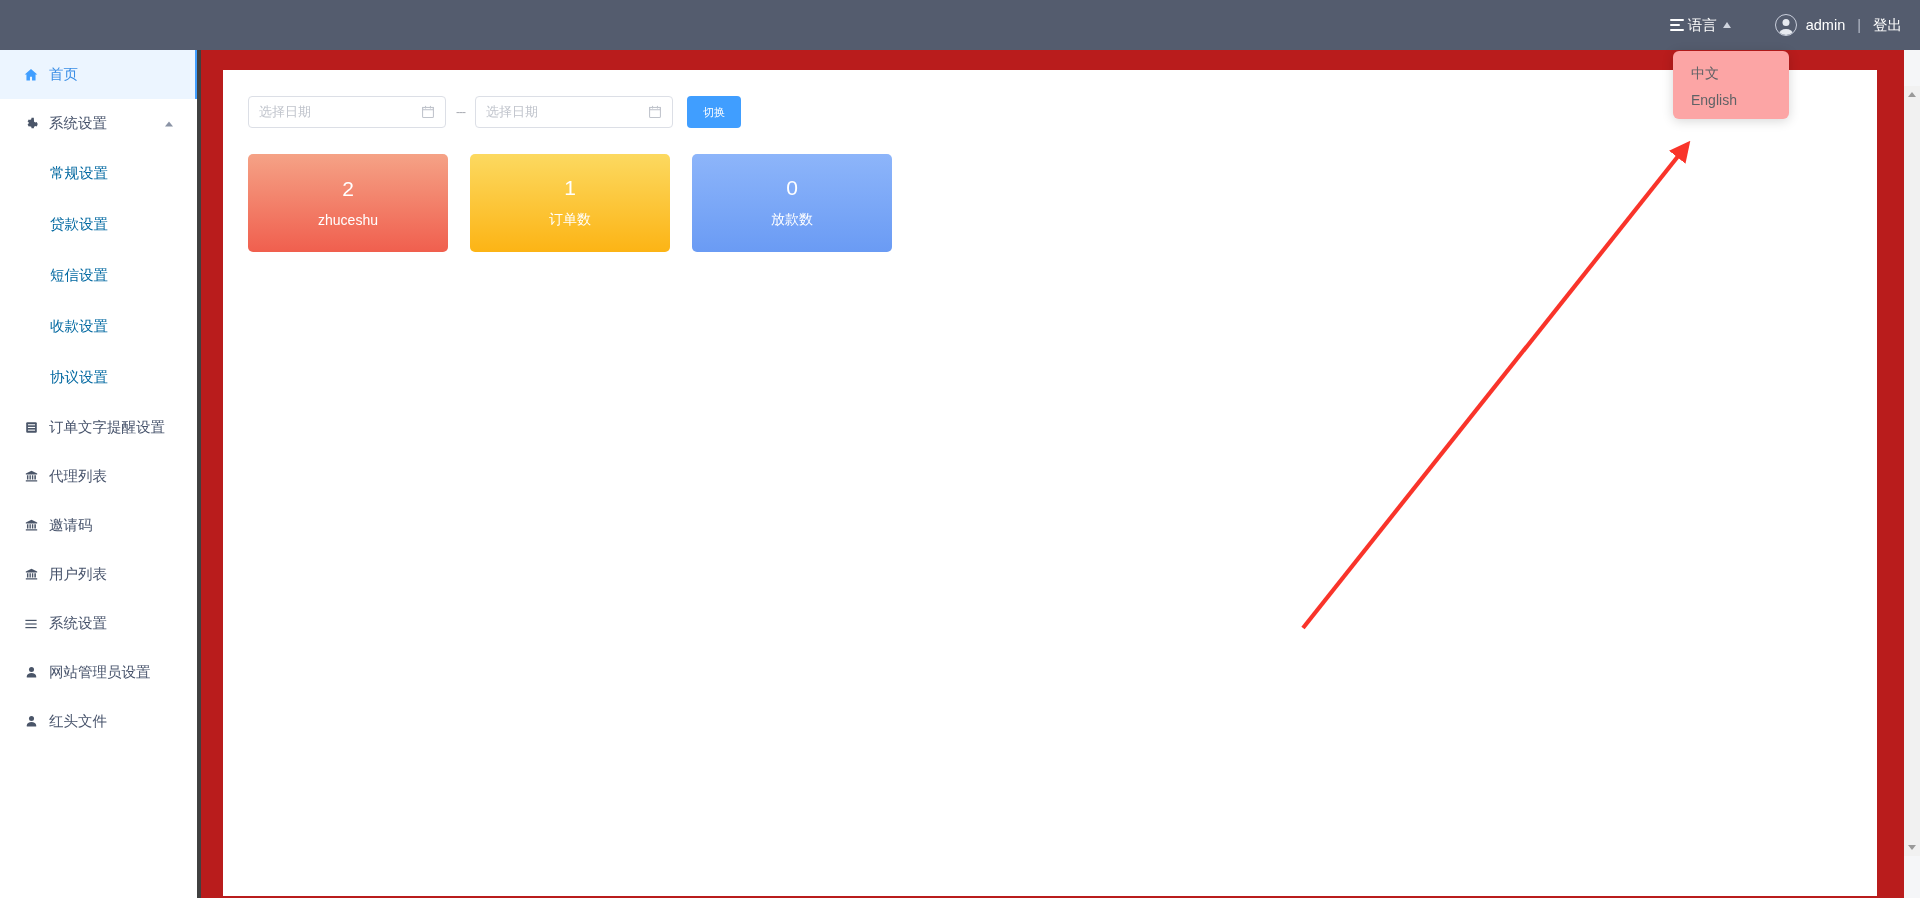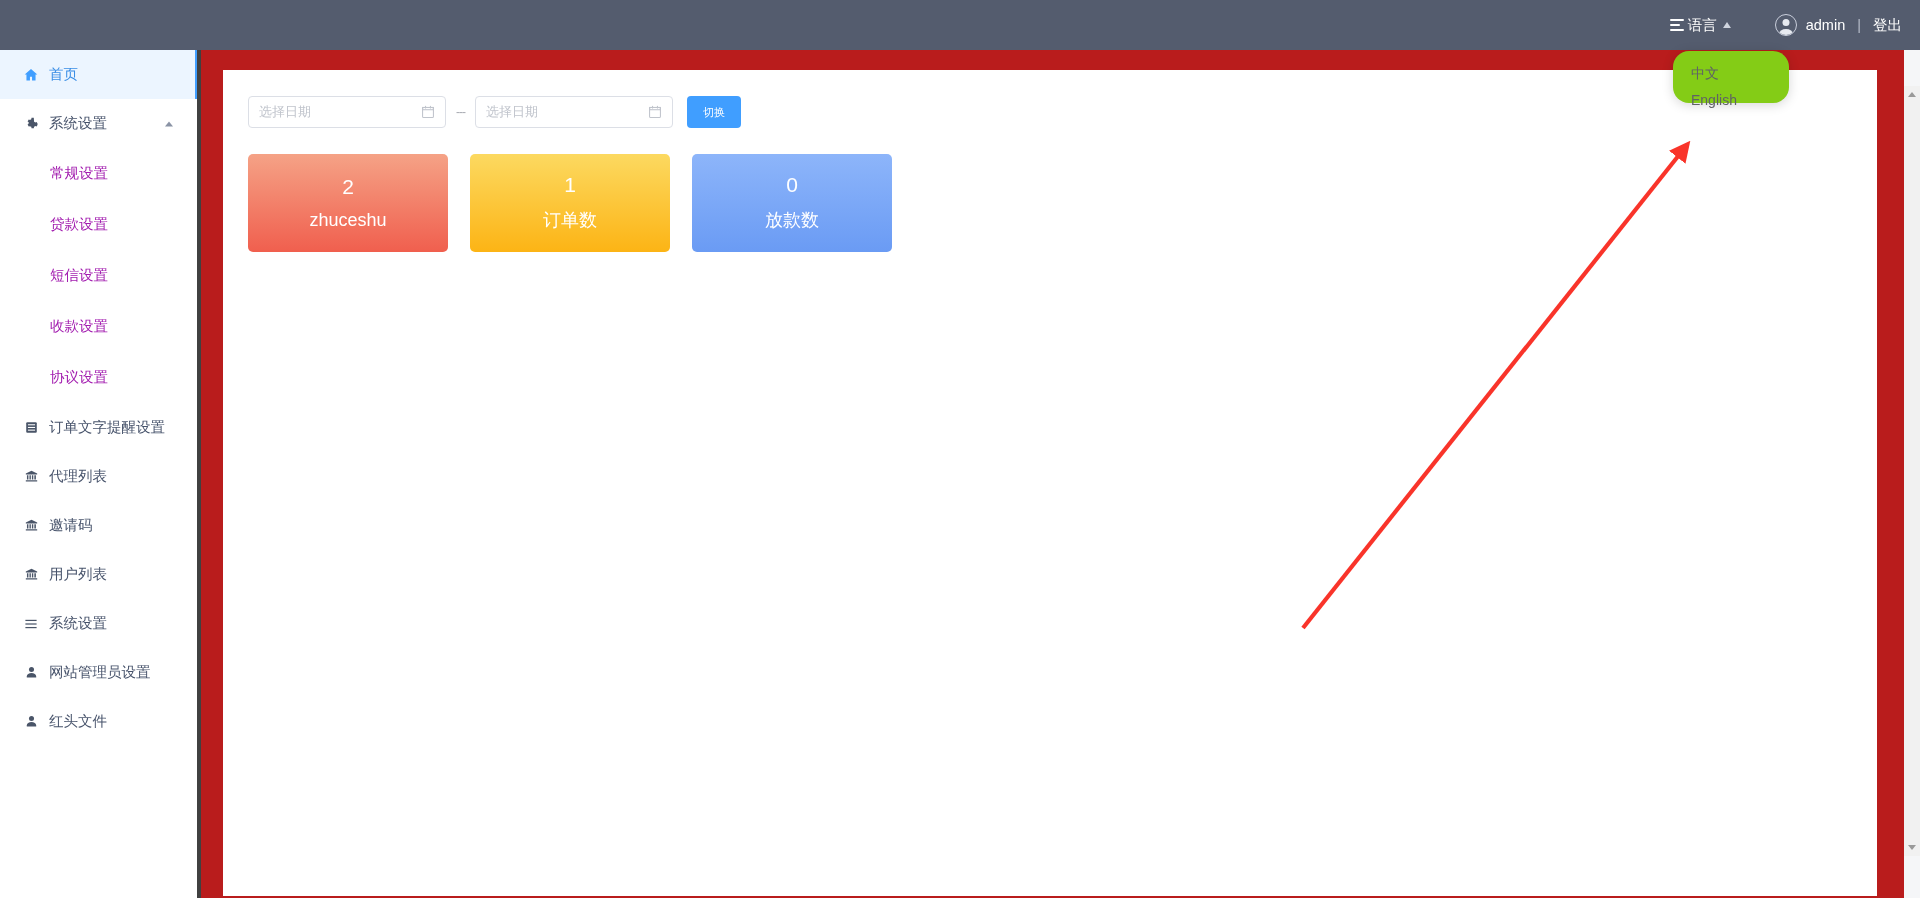--- a/index.html
+++ b/index.html
@@ -51,23 +51,23 @@
     content: ""; position: absolute; bottom: -4px; left: 50%;
     transform: translateX(-50%);
     width: 14px; height: 10px; border-radius: 50% 50% 0 0; background: #e7eaf0;
   }
   .sep-pipe { color: #b6bcc9; margin: 0 3px; }
   .logout-link { color: #ffffff; cursor: pointer; }
 
   
   .lang-menu {
     position: absolute; top: 51px; left: 1673px;
-    width: 116px; height: 52px;
-    background: #84cc16;
-    border-radius: 16px;
+    width: 116px; height: 68px;
+    background: #fca5a5;
+    border-radius: 6px;
     box-shadow: 0 2px 12px 0 rgba(0,0,0,.16);
     z-index: 60;
     padding: 9px 0;
   }
   .lang-item {
     height: 27px; line-height: 27px;
     padding: 0 0 0 18px;
     font-size: 14px; color: #606266;
     cursor: pointer; white-space: nowrap;
   }
@@ -101,21 +101,21 @@
     position: absolute; right: 24px; top: 50%;
     transform: translateY(-50%);
     width: 0; height: 0;
     border-left: 4.5px solid transparent;
     border-right: 4.5px solid transparent;
     border-bottom: 5.5px solid #8a93a5;
   }
   .submenu-row {
     height: 51px; display: flex; align-items: center;
     padding-left: 50px; cursor: pointer;
-    font-size: 14.5px; color: #a21caf;
+    font-size: 14.5px; color: #0369a1;
   }
 
   
   .main {
     position: absolute; top: 50px; left: 201px;
     width: 1719px; height: 848px;
     background: #b91c1c;
     padding: 20px 22px 20px 22px;
   }
   .panel {
@@ -151,21 +151,21 @@
   .cards { display: flex; margin-top: 26px; }
   .card {
     width: 200px; height: 98px;
     border-radius: 5px;
     margin-right: 22px;
     display: flex; flex-direction: column;
     align-items: center; justify-content: center;
     color: #ffffff; cursor: pointer;
   }
   .card .num { font-size: 21px; line-height: 1; margin-bottom: 13px; font-weight: 400; }
-  .card .lbl { font-size: 18px; }
+  .card .lbl { font-size: 14px; }
   .card.c0 { background: linear-gradient(180deg, #f5a286 0%, #f05f4e 100%); }
   .card.c1 { background: linear-gradient(180deg, #fcd960 0%, #fcb415 100%); }
   .card.c2 { background: linear-gradient(180deg, #8db5fa 0%, #6a9bf4 100%); }
 
   
   .vscroll {
     position: absolute; top: 50px; right: 0;
     width: 16px; height: 848px;
     background: #f1f1f1;
     z-index: 30;

